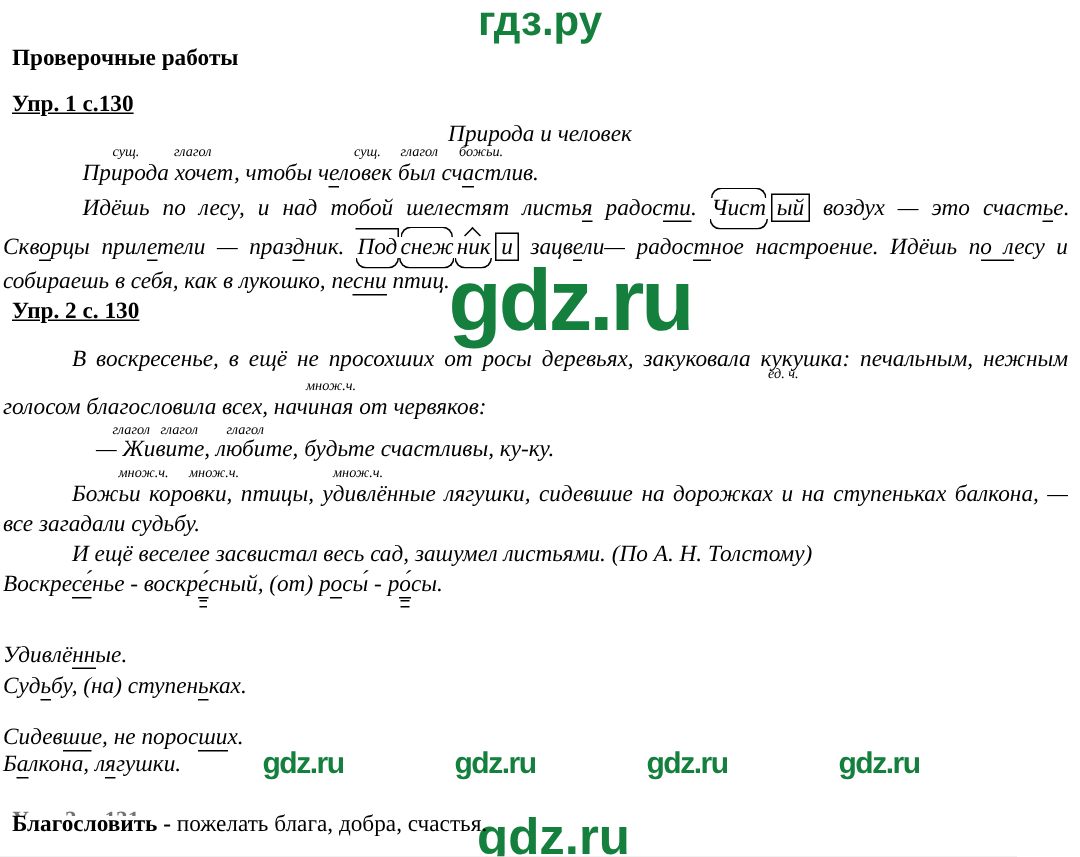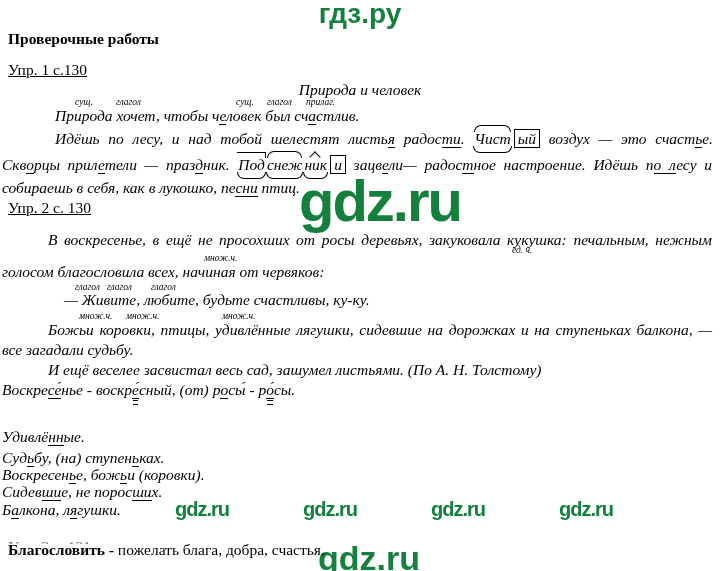--- a/index.html
+++ b/index.html
@@ -8,21 +8,21 @@
     overflow:hidden;color:#000;font-family:"Liberation Serif",serif;
   }
   
   .wm{font-family:"Liberation Sans",sans-serif;font-weight:bold;color:#15803d;}
   .wm-top{position:absolute;top:0;left:0;right:0;text-align:center;font-size:28px;line-height:28px;}
   .wm-big{position:absolute;left:299px;top:172px;font-size:58px;line-height:58px;letter-spacing:-2px;}
   .wm-small{position:absolute;font-size:20px;line-height:20px;letter-spacing:-1px;}
   .wm-bottom{position:absolute;left:0;right:0;top:541px;text-align:center;font-size:34px;line-height:34px;padding-left:18px;}
   
   .sec-head{position:absolute;left:8px;top:30px;font-weight:bold;font-size:15.5px;}
-  .ex-title{position:absolute;left:8px;font-weight:normal;font-size:15.5px;text-decoration:underline;}
+  .ex-title{position:absolute;left:8px;font-weight:bold;font-size:15.5px;text-decoration:underline;}
   .story-title{position:absolute;left:0;right:0;text-align:center;font-style:italic;font-size:15.5px;}
   
   .line{position:absolute;font-style:italic;font-size:15.5px;line-height:18px;white-space:nowrap;}
   .just{white-space:normal;text-align:justify;text-align-last:justify;}
   .upright{font-style:normal;}
   .clip-line{height:6px;overflow:hidden;opacity:.55;}
   
   .pos{position:absolute;font-style:italic;font-size:9.5px;line-height:10px;white-space:nowrap;}
   
   .line span{position:relative;}
@@ -57,21 +57,21 @@
   <div class="wm wm-bottom">gdz.ru</div>
 
   <div class="sec-head">Проверочные работы</div>
   <div class="ex-title" style="top:61px;">Упр. 1 с.130</div>
   <div class="story-title" style="top:81px;">Природа и человек</div>
 
   <span class="pos" style="left:75px;top:97px;">сущ.</span>
   <span class="pos" style="left:116px;top:97px;">глагол</span>
   <span class="pos" style="left:236px;top:97px;">сущ.</span>
   <span class="pos" style="left:267px;top:97px;">глагол</span>
-  <span class="pos" style="left:306px;top:97px;">прилаг.</span>
+  <span class="pos" style="left:306px;top:97px;">божьи.</span>
 
   <div class="line" style="left:55px;top:107px;"><span>Природа хочет, чтобы ч</span><span class="m-u">е</span><span>ловек был сч</span><span class="m-u">а</span><span>стлив.</span></div>
   <div class="line just" style="left:55px;top:130px;width:658px;"><span>Идёшь по лесу, и над тобой шелестят листь</span><span class="m-u">я</span><span> радос</span><span class="m-u">ти</span><span>. </span><span class="m-root m-stem">Чист</span><span class="m-box">ый</span><span> воздух — это счаст</span><span class="m-u">ь</span><span>е.</span></div>
   <div class="line just" style="left:2px;top:156px;width:710px;"><span>Скв</span><span class="m-u">о</span><span>рцы прил</span><span class="m-u">е</span><span>тели — праз</span><span class="m-u">д</span><span>ник. </span><span class="m-prefix m-stem">Под</span><span class="m-root m-stem">снеж</span><span class="m-suffix m-stem">ник</span><span class="m-box">и</span><span> зацв</span><span class="m-u">е</span><span>ли— радос</span><span class="m-u">т</span><span>ное настроение. Идёшь п</span><span class="m-u">о л</span><span>есу и</span></div>
   <div class="line" style="left:2px;top:179px;"><span>собираешь в себя, как в лукошко, пе</span><span class="m-u">сни</span><span> птиц.</span></div>
 
   <div class="ex-title" style="top:199px;">Упр. 2 с. 130</div>
   <span class="pos" style="left:512px;top:221px;margin-top:24px;">ед. ч.</span>
   <div class="line just" style="left:48px;top:231px;width:664px;"><span>В воскресенье, в ещё не просохших от росы деревьях, закуковала кукушка: печальным, нежным</span></div>
   <span class="pos" style="left:204px;top:253px;">множ.ч.</span>
@@ -83,21 +83,20 @@
   <span class="pos" style="left:79px;top:311px;">множ.ч.</span>
   <span class="pos" style="left:126px;top:311px;">множ.ч.</span>
   <span class="pos" style="left:222px;top:311px;">множ.ч.</span>
   <div class="line just" style="left:48px;top:321px;width:664px;"><span>Божьи коровки, птицы, удивлённые лягушки, сидевшие на дорожках и на ступеньках балкона, —</span></div>
   <div class="line" style="left:2px;top:341px;"><span>все загадали судьбу.</span></div>
   <div class="line" style="left:48px;top:361px;"><span>И ещё веселее засвистал весь сад, зашумел листьями. (По А. Н. Толстому)</span></div>
 
   <div class="line" style="left:2px;top:381px;"><span>Воскре</span><span class="m-u">се́</span><span>нье - воскр</span><span class="m-u2">е́</span><span>сный, (от) р</span><span class="m-u">о</span><span>сы́ - р</span><span class="m-u2">о́</span><span>сы.</span></div>
   <div class="line" style="left:2px;top:428px;"><span>Удивлё</span><span class="m-u">нн</span><span>ые.</span></div>
   <div class="line" style="left:2px;top:449px;"><span>Суд</span><span class="m-u">ь</span><span>бу, (на) ступен</span><span class="m-u">ь</span><span>ках.</span></div>
-  <div class="line" style="left:2px;top:466px;"><span>Воскресен</span><span class="m-u">ь</span><span>е, бож</span><span class="m-u">ь</span><span>и (коровки).</span></div>
   <div class="line" style="left:2px;top:483px;"><span>Сидев</span><span class="m-u">ши</span><span>е, не порос</span><span class="m-u">ши</span><span>х.</span></div>
   <div class="line" style="left:2px;top:501px;"><span>Б</span><span class="m-u">а</span><span>лкона, л</span><span class="m-u">я</span><span>гушки.</span></div>
 
   <div class="line upright" style="left:8px;top:519px;margin-top:22px;"><span class="m-b">Благословить -</span><span> пожелать блага, добра, счастья.</span></div>
 
   <div class="ex-title clip-line" style="top:538px;">Упр. 3 с. 131</div>
 
 </div>
 
 </body></html>

